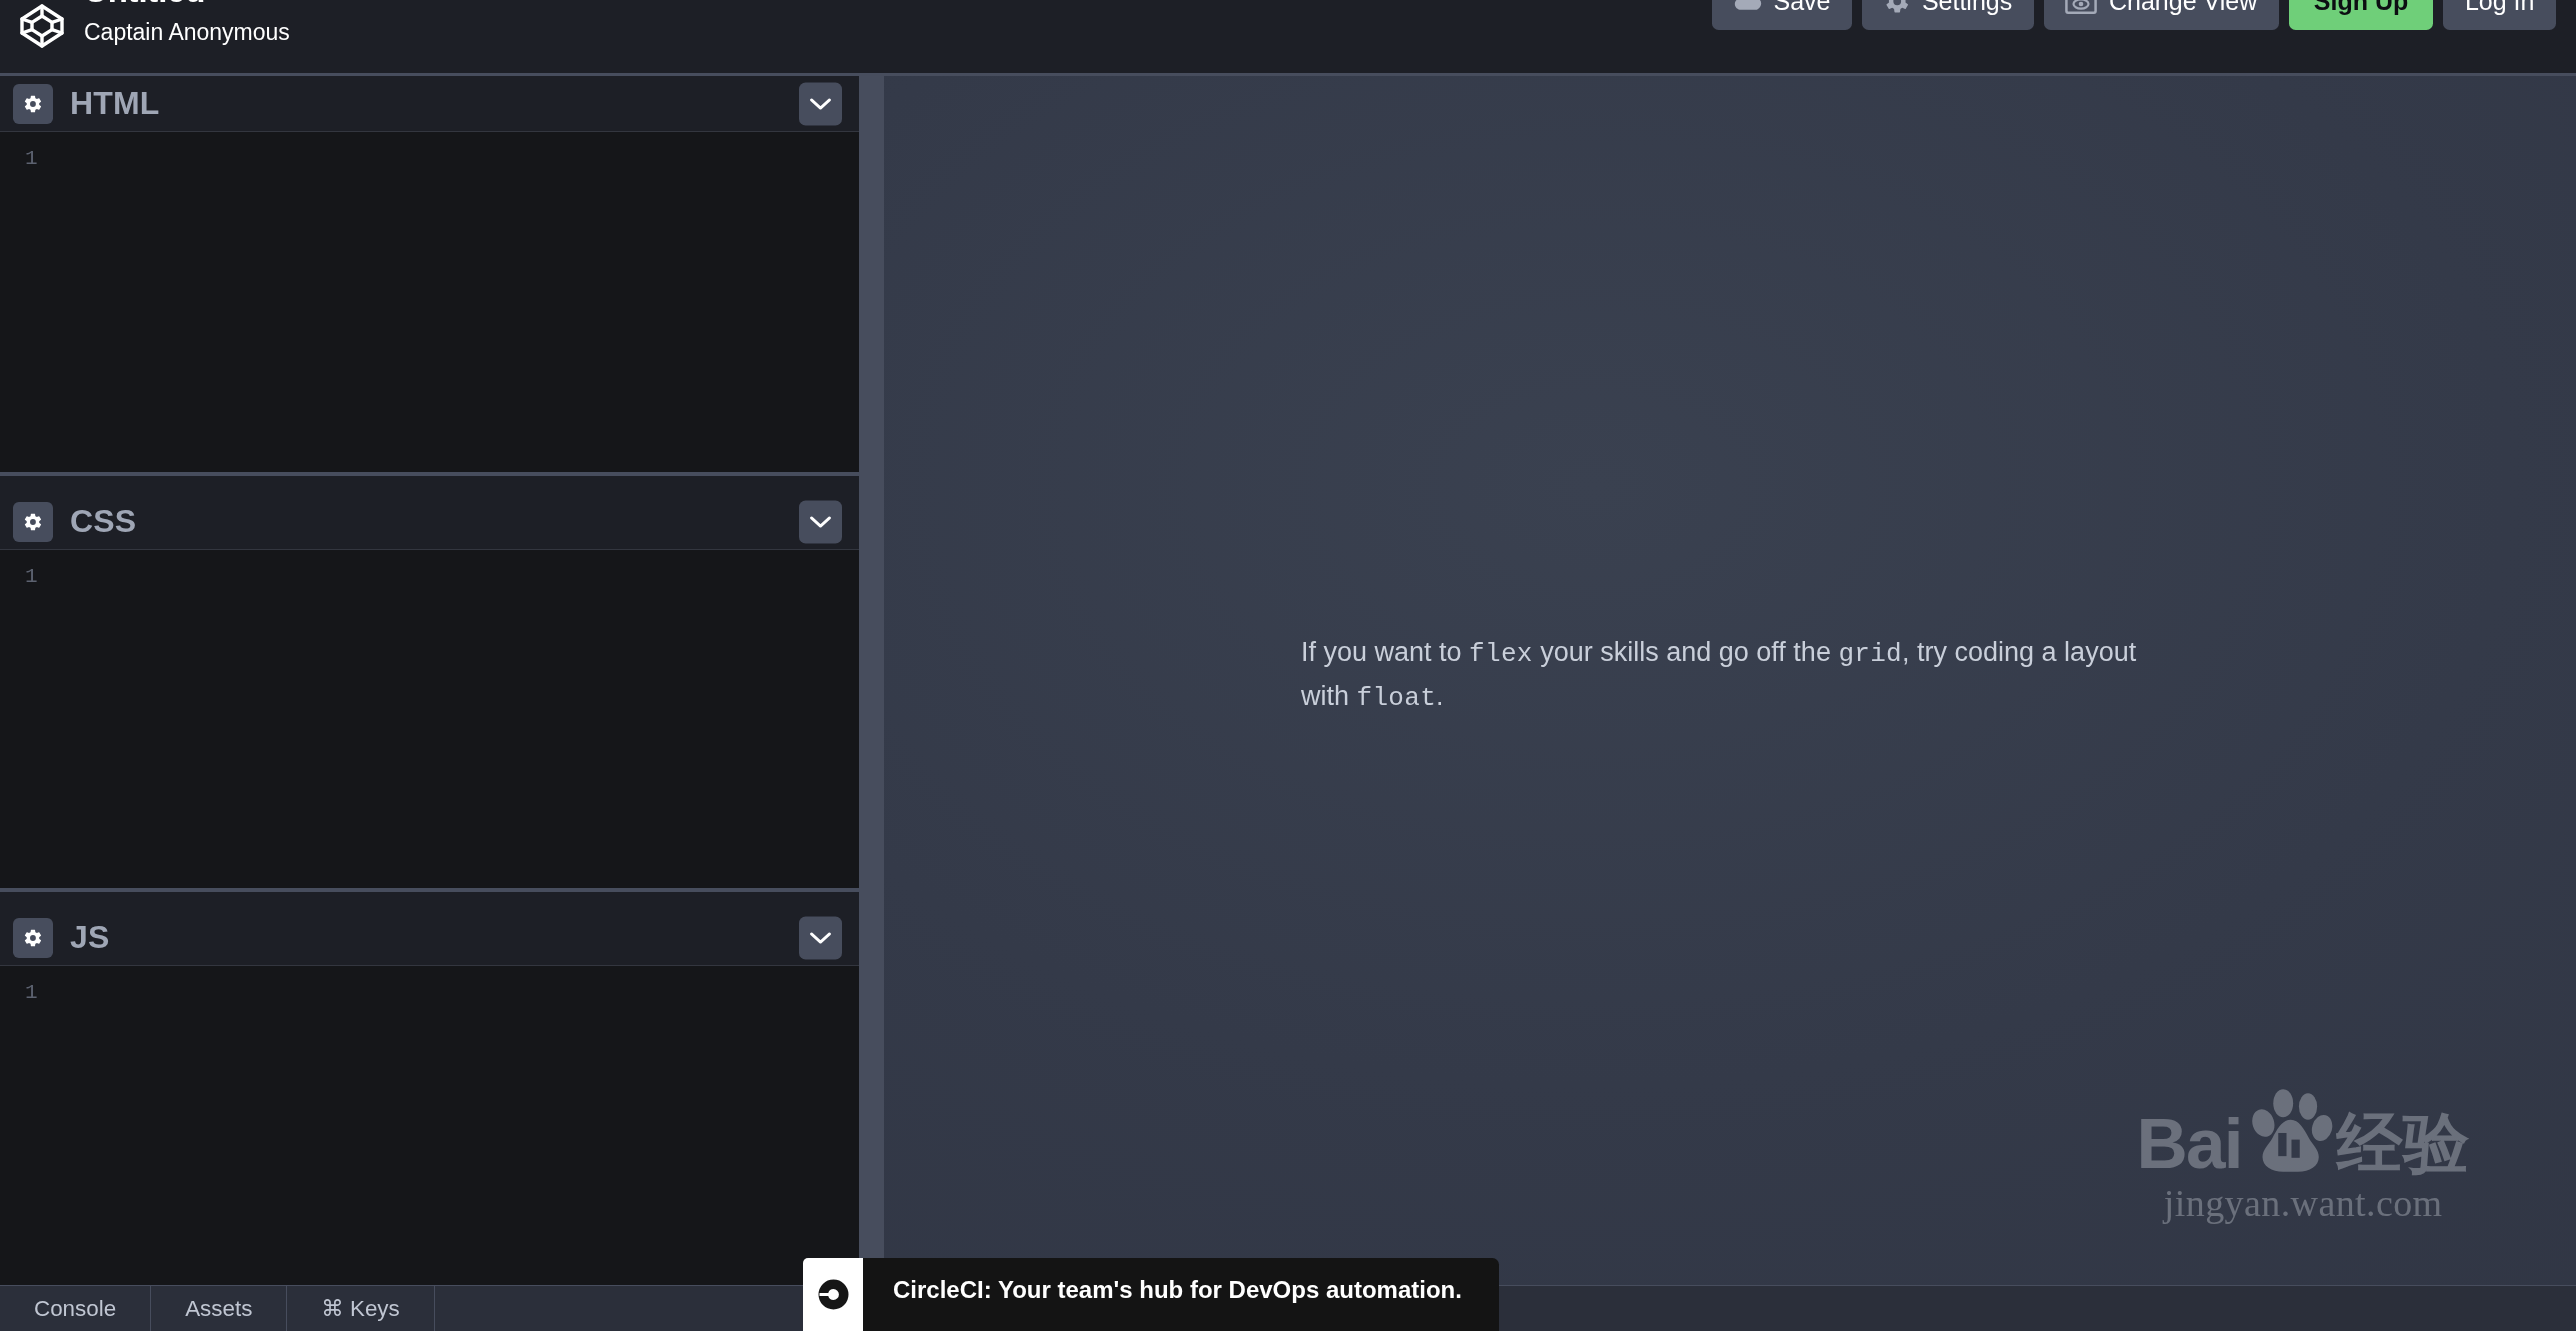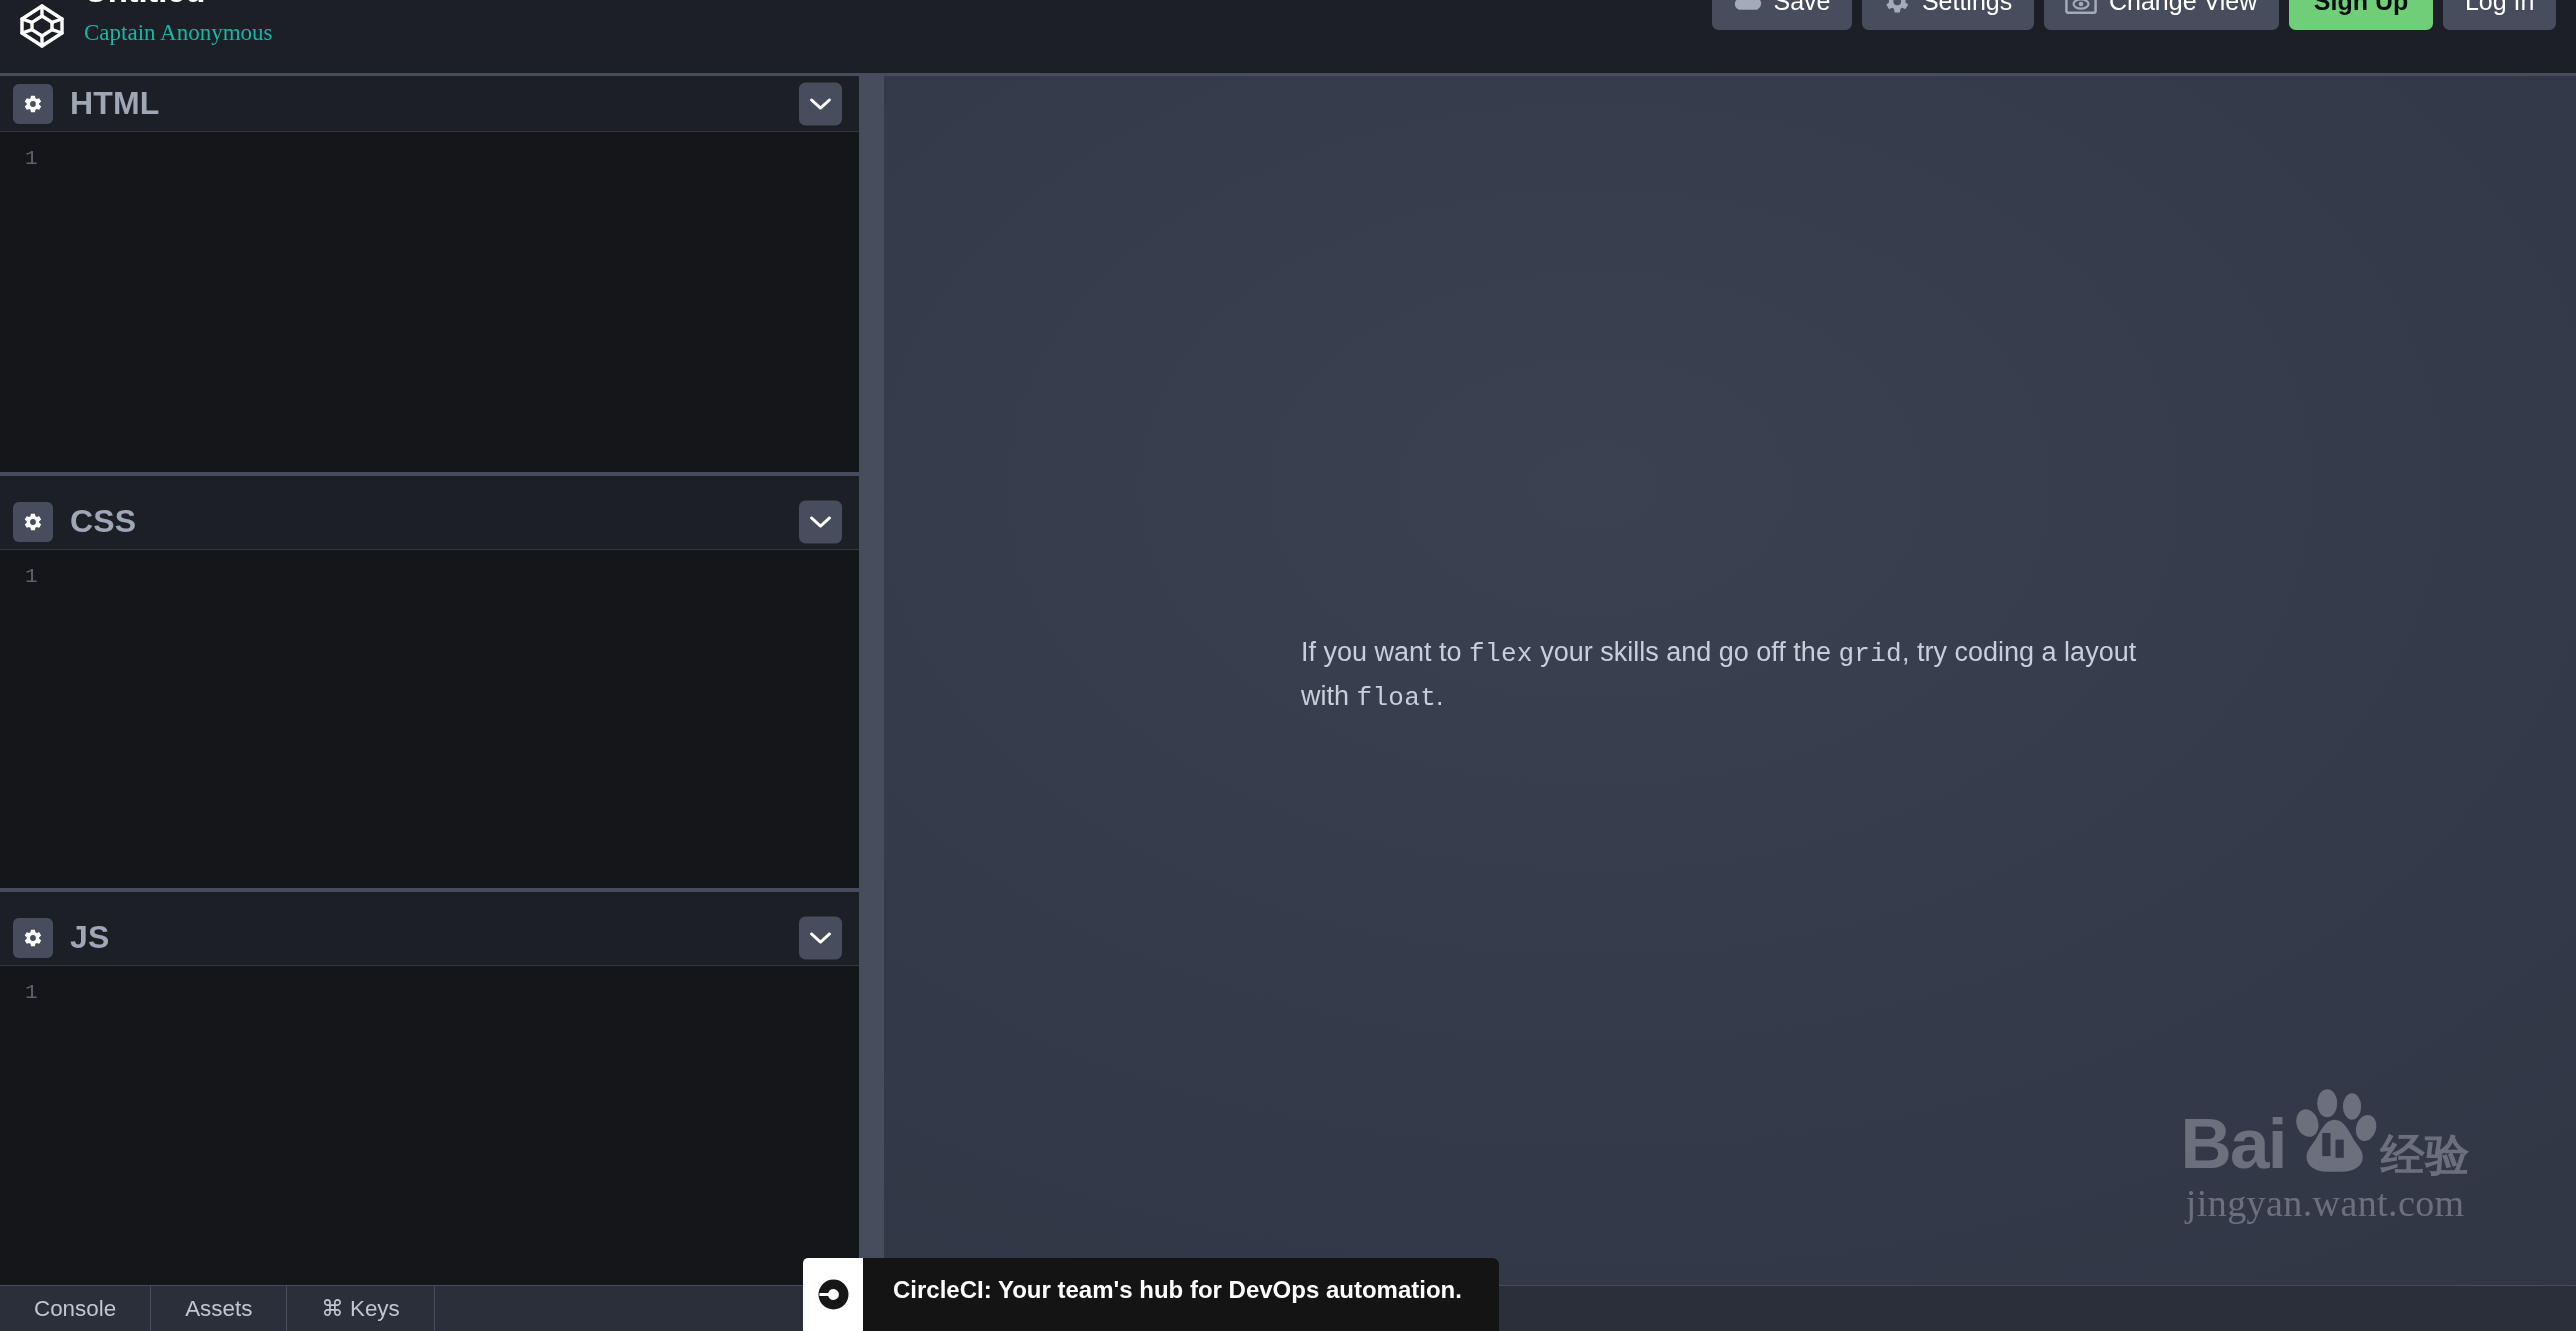--- a/index.html
+++ b/index.html
@@ -68,24 +68,23 @@
   }
   .pen-title .caret {
     font-size: 20px;
     font-weight: 400;
     color: #ffffff;
     opacity: .85;
   }
   .pen-author {
     font-size: 23px;
     font-weight: 400;
-    color: #14b8a6;
+    color: #ffffff;
     margin-top: 8.3px;
     white-space: nowrap;
-    font-family: Liberation Serif, serif;
   }
 
   .header-actions {
     position: absolute;
     right: 20px;
     top: -28px;
     display: flex;
     align-items: center;
     gap: 10px;
   }
@@ -287,21 +286,21 @@
     font-size: 71px;
     font-weight: 700;
     color: #D7DBE2;
     font-family: "Liberation Sans", sans-serif;
     line-height: .92;
     letter-spacing: -1.7px;
   }
   .wm-paw { position: relative; width: 88px; height: 91px; }
   .wm-paw svg { display: block; }
   .wm-cn {
-    font-size: 44px;
+    font-size: 66px;
     font-weight: 700;
     color: #D7DBE2;
     line-height: .95;
     letter-spacing: 0.8px;
     font-family: "DejaVu Sans", sans-serif;
   }
   .wm-url {
     margin-top: 5px;
     font-size: 38px;
     color: #D7DBE2;

